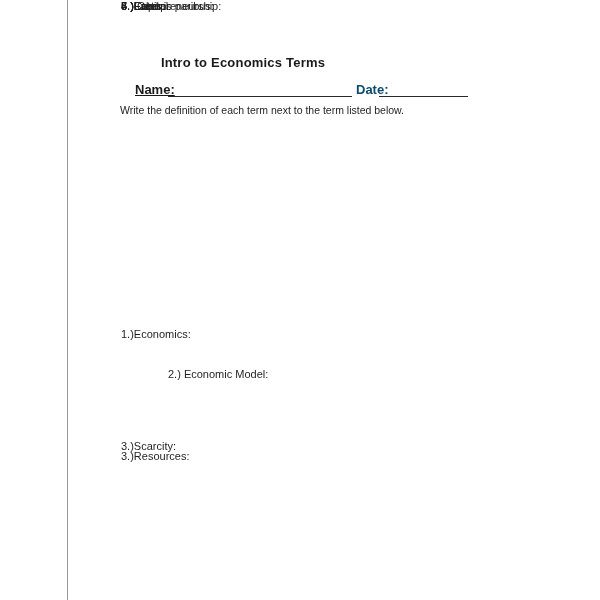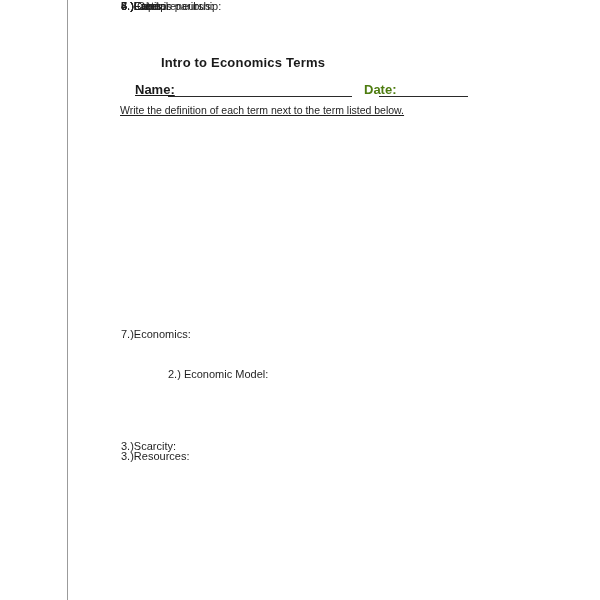--- a/index.html
+++ b/index.html
@@ -46,41 +46,40 @@
   .name-line {
     position: absolute;
     left: 168px;
     top: 96px;
     width: 184px;
     height: 1px;
     background: #2a2a2a;
   }
   .date-label {
     position: absolute;
-    left: 364px;
+    left: 356px;
     top: 82px;
     font-size: 13px;
     font-weight: 600;
-    color: #4d7c0f;
+    color: #0c4a6e;
   }
   .date-line {
     position: absolute;
     left: 379px;
     top: 96px;
     width: 89px;
     height: 1px;
     background: #2a2a2a;
   }
   .instruction {
     position: absolute;
     left: 120px;
     top: 104px;
     font-size: 10.5px;
     color: #1f1f1f;
-    text-decoration: underline;
   }
   .term-item {
     position: absolute;
     left: 121px;
     font-size: 11px;
     color: #1f1f1f;
     white-space: nowrap;
   }
   .term-item:nth-of-type(1) { top: 127px; }
   .term-item:nth-of-type(2) { top: 167px; }
@@ -99,21 +98,21 @@
 
 <div class="doc-title">Intro to Economics Terms</div>
 
 <span class="name-label">Name:</span>
 <div class="name-line"></div>
 <span class="date-label">Date:</span>
 <div class="date-line"></div>
 
 <div class="instruction">Write the definition of each term next to the term listed below.</div>
 
-<div class="term-item">7.)Economics:</div>
+<div class="term-item">1.)Economics:</div>
 <div class="term-item">2.) Economic Model:</div>
 <div class="term-item">3.)Scarcity:</div>
 <div class="term-item">3.)Resources:</div>
 <div class="term-item">5.)Land:</div>
 <div class="term-item">6.)Labor:</div>
 <div class="term-item">7.)Capital:</div>
 <div class="term-item">8.)Enterpreneurship:</div>
 <div class="term-item">4.) Ceteris paribus:</div>
 
 </body></html>

